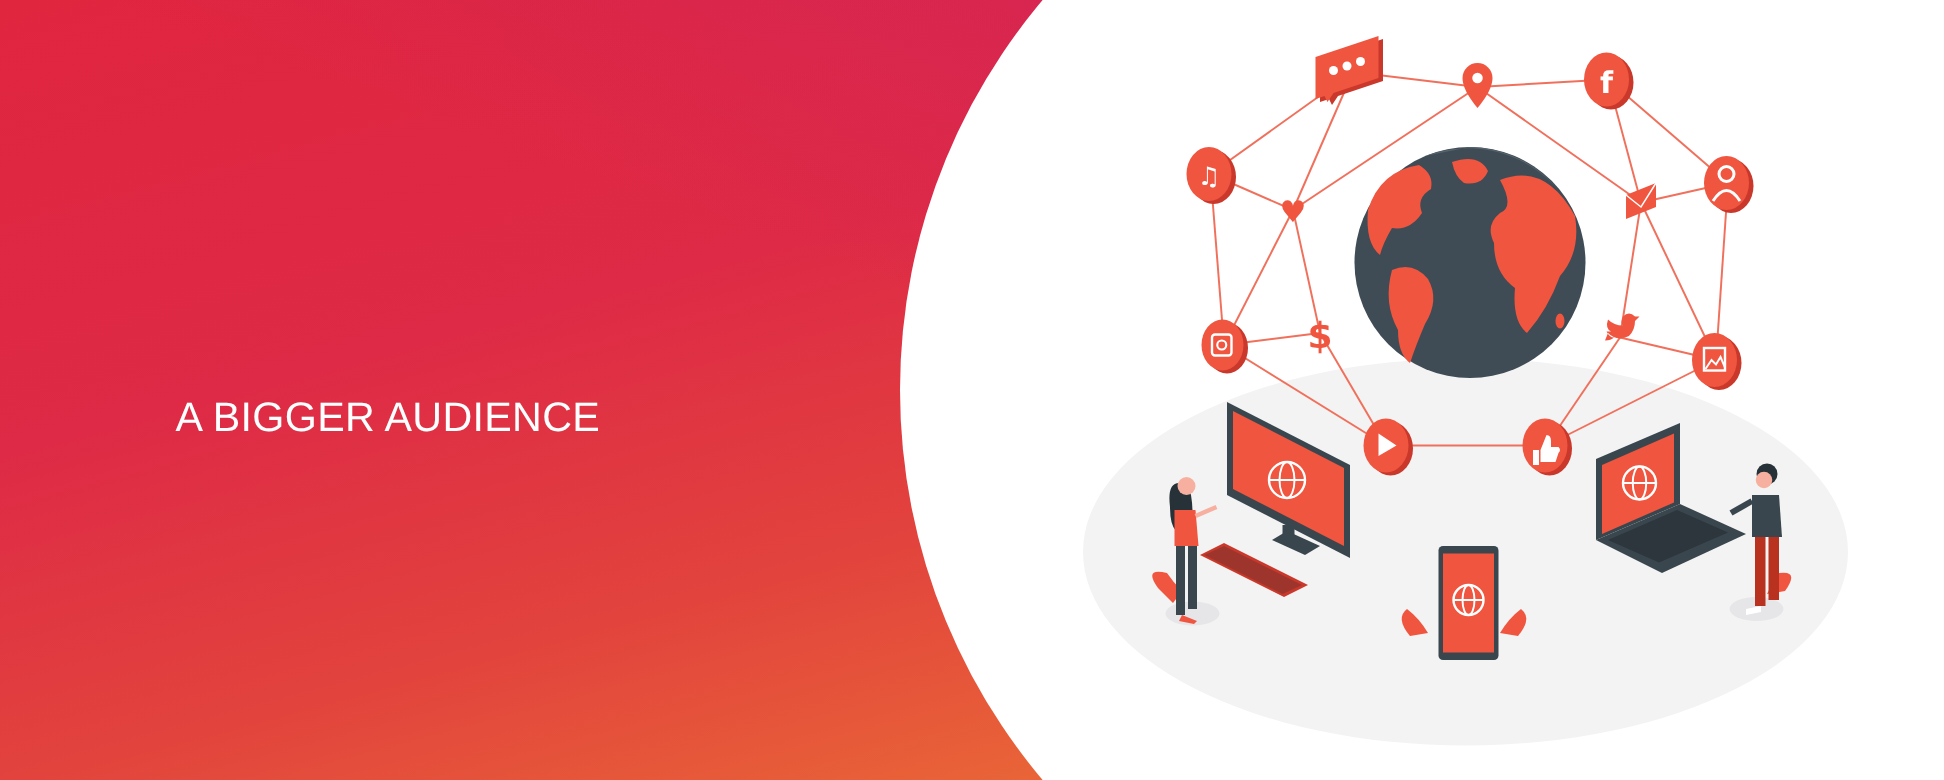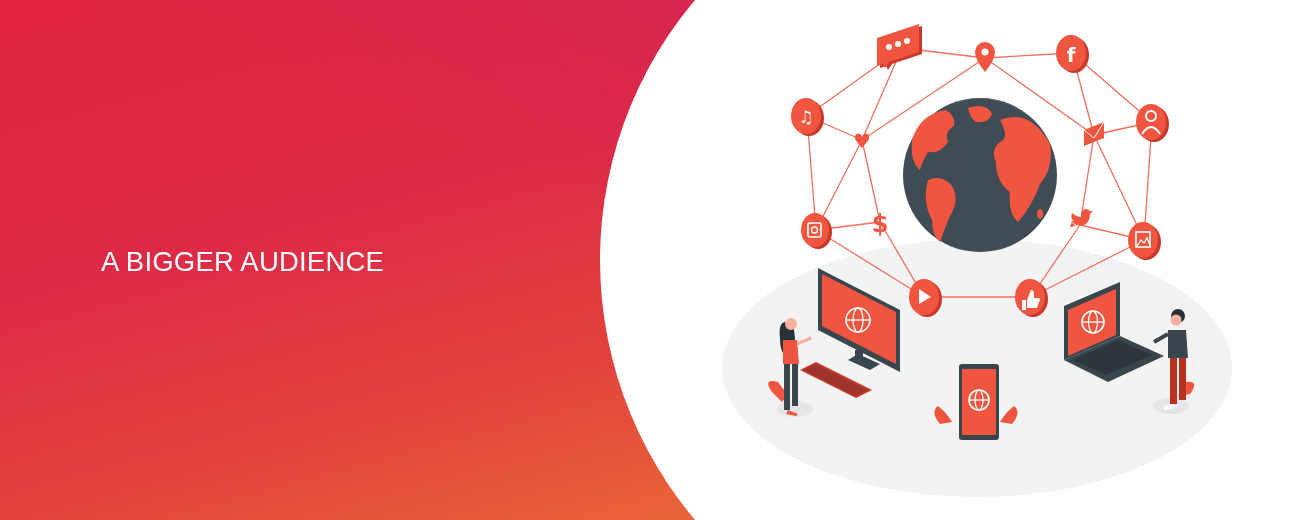--- a/index.html
+++ b/index.html
@@ -8,21 +8,21 @@
     position: absolute; left: 0; top: 0; width: 1296px; height: 520px; overflow: hidden;
     background:
       linear-gradient(200deg, rgba(208,36,92,1) 0%, rgba(220,36,70,0.0) 45%),
       linear-gradient(165deg, #e0253f 0%, #de2a46 35%, #e2433d 60%, #ea6a36 85%, #ee7d33 100%);
   }
   .white-disc {
     position: absolute; left: 600px; top: -143px; width: 806px; height: 806px;
     border-radius: 50%; background: #ffffff;
   }
   .headline {
-    position: absolute; left: 101px; top: 246px; margin: 0;
+    position: absolute; left: 101px; top: 246px; margin: 16px;
     font-family: "Liberation Sans", sans-serif; font-weight: 400; font-size: 27.5px;
     letter-spacing: 0.2px; color: #ffffff; white-space: nowrap; line-height: 32px;
   }
   .illustration { position: absolute; left: 0; top: 0; width: 1296px; height: 520px; }
 </style>
 </head>
 <body>
 
 <div class="banner">
   <div class="white-disc"></div>

